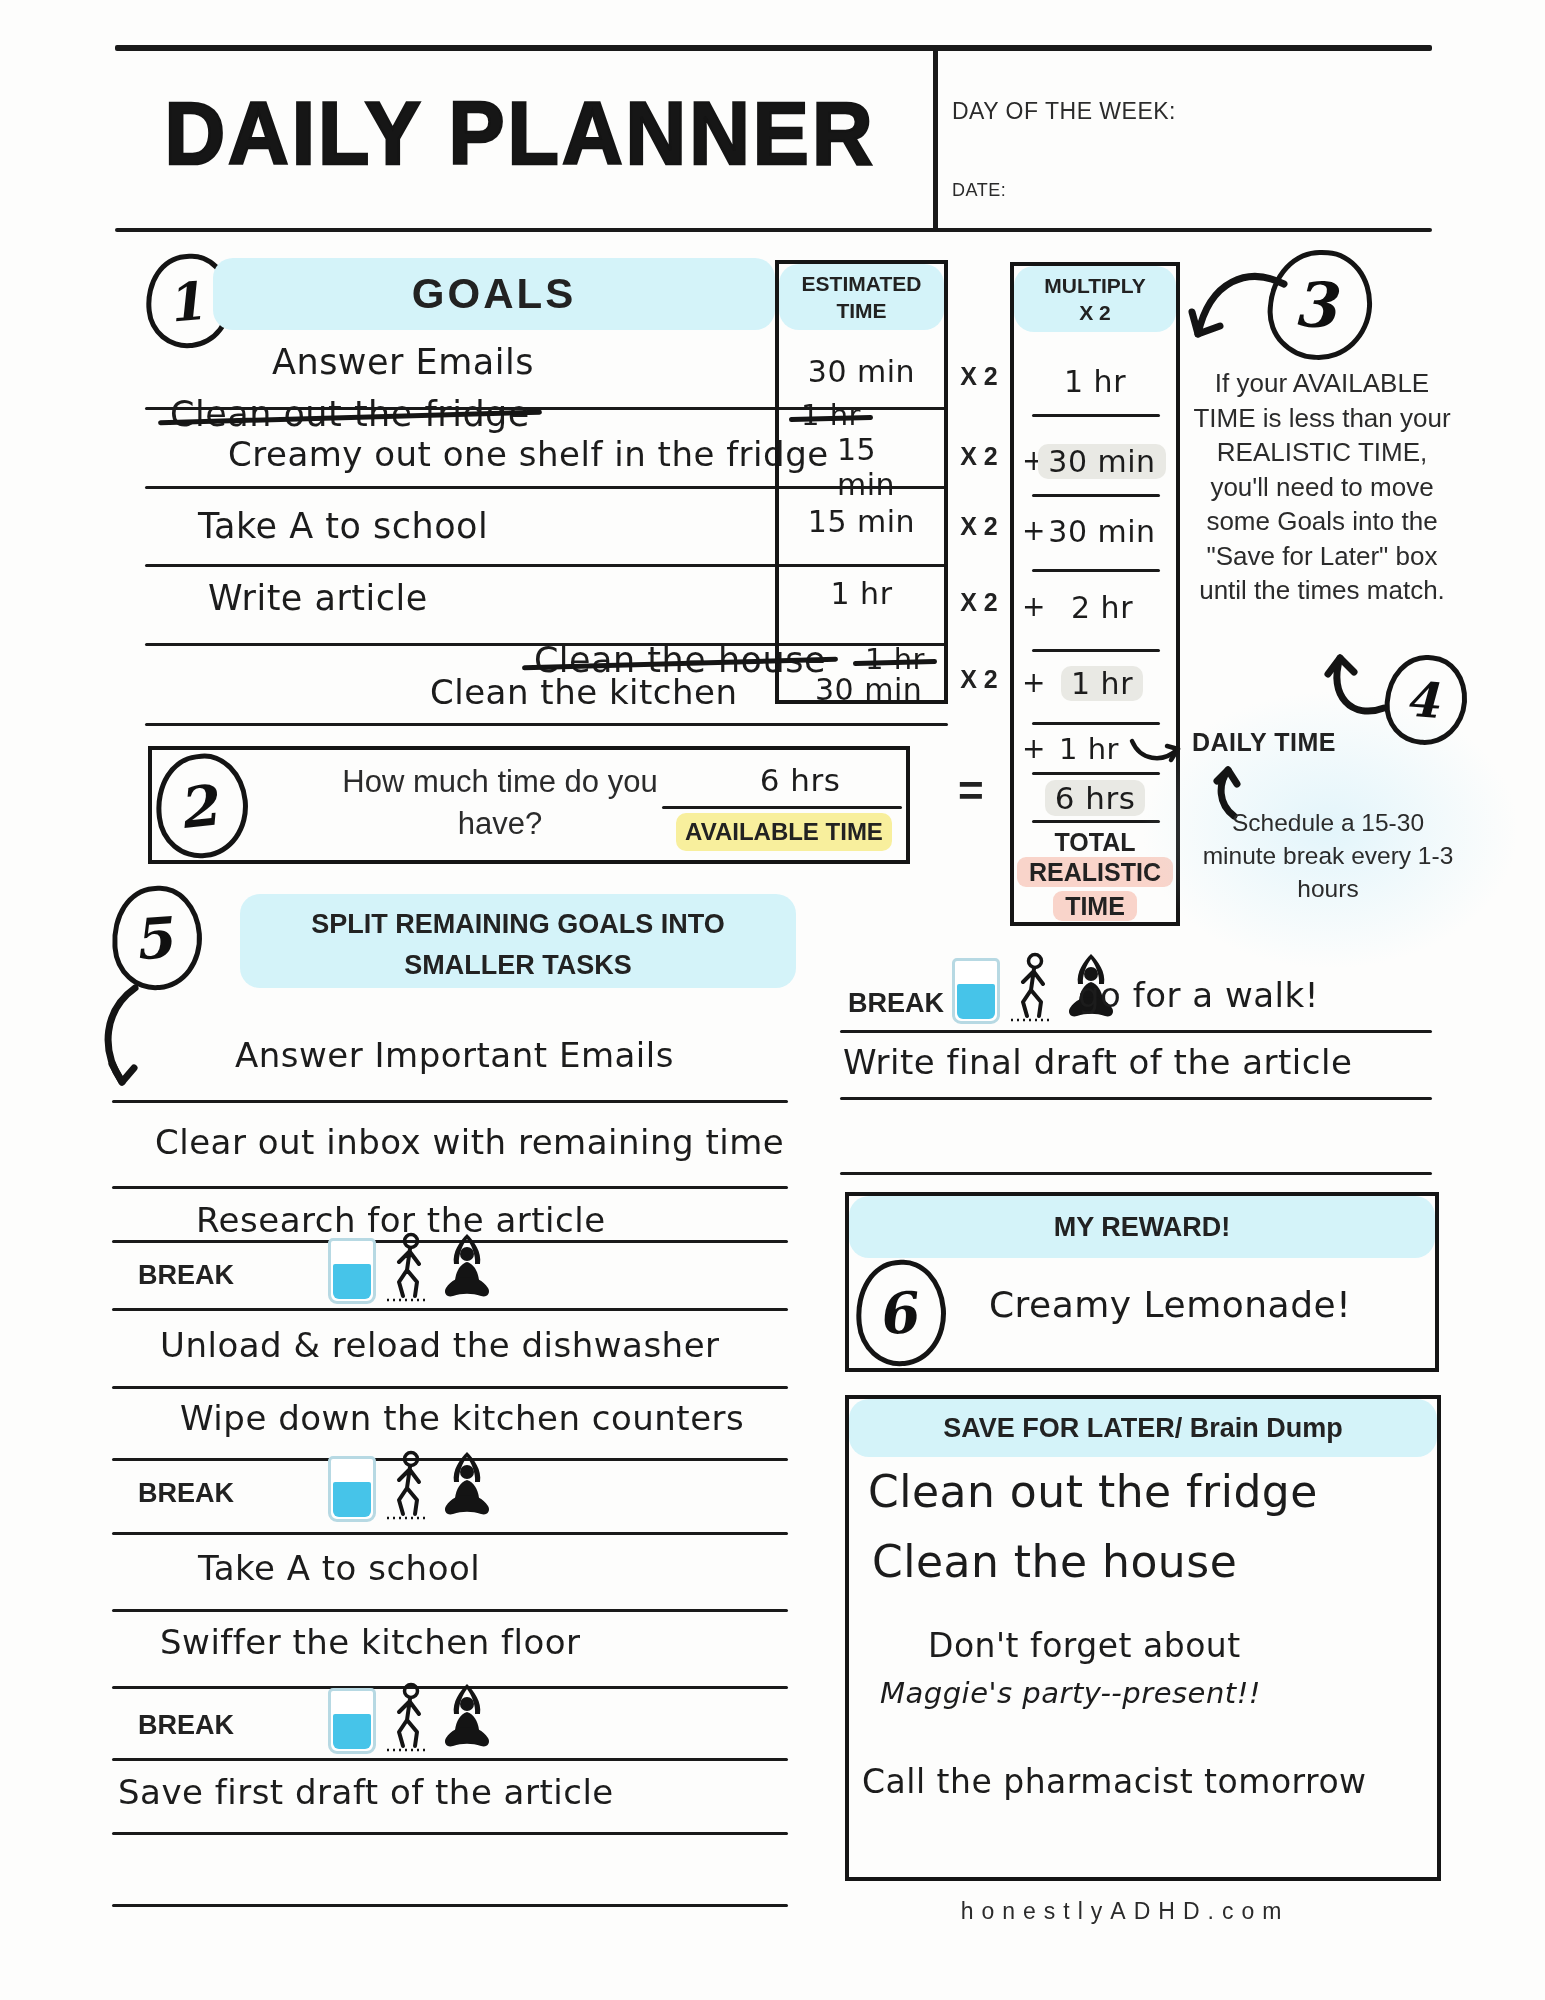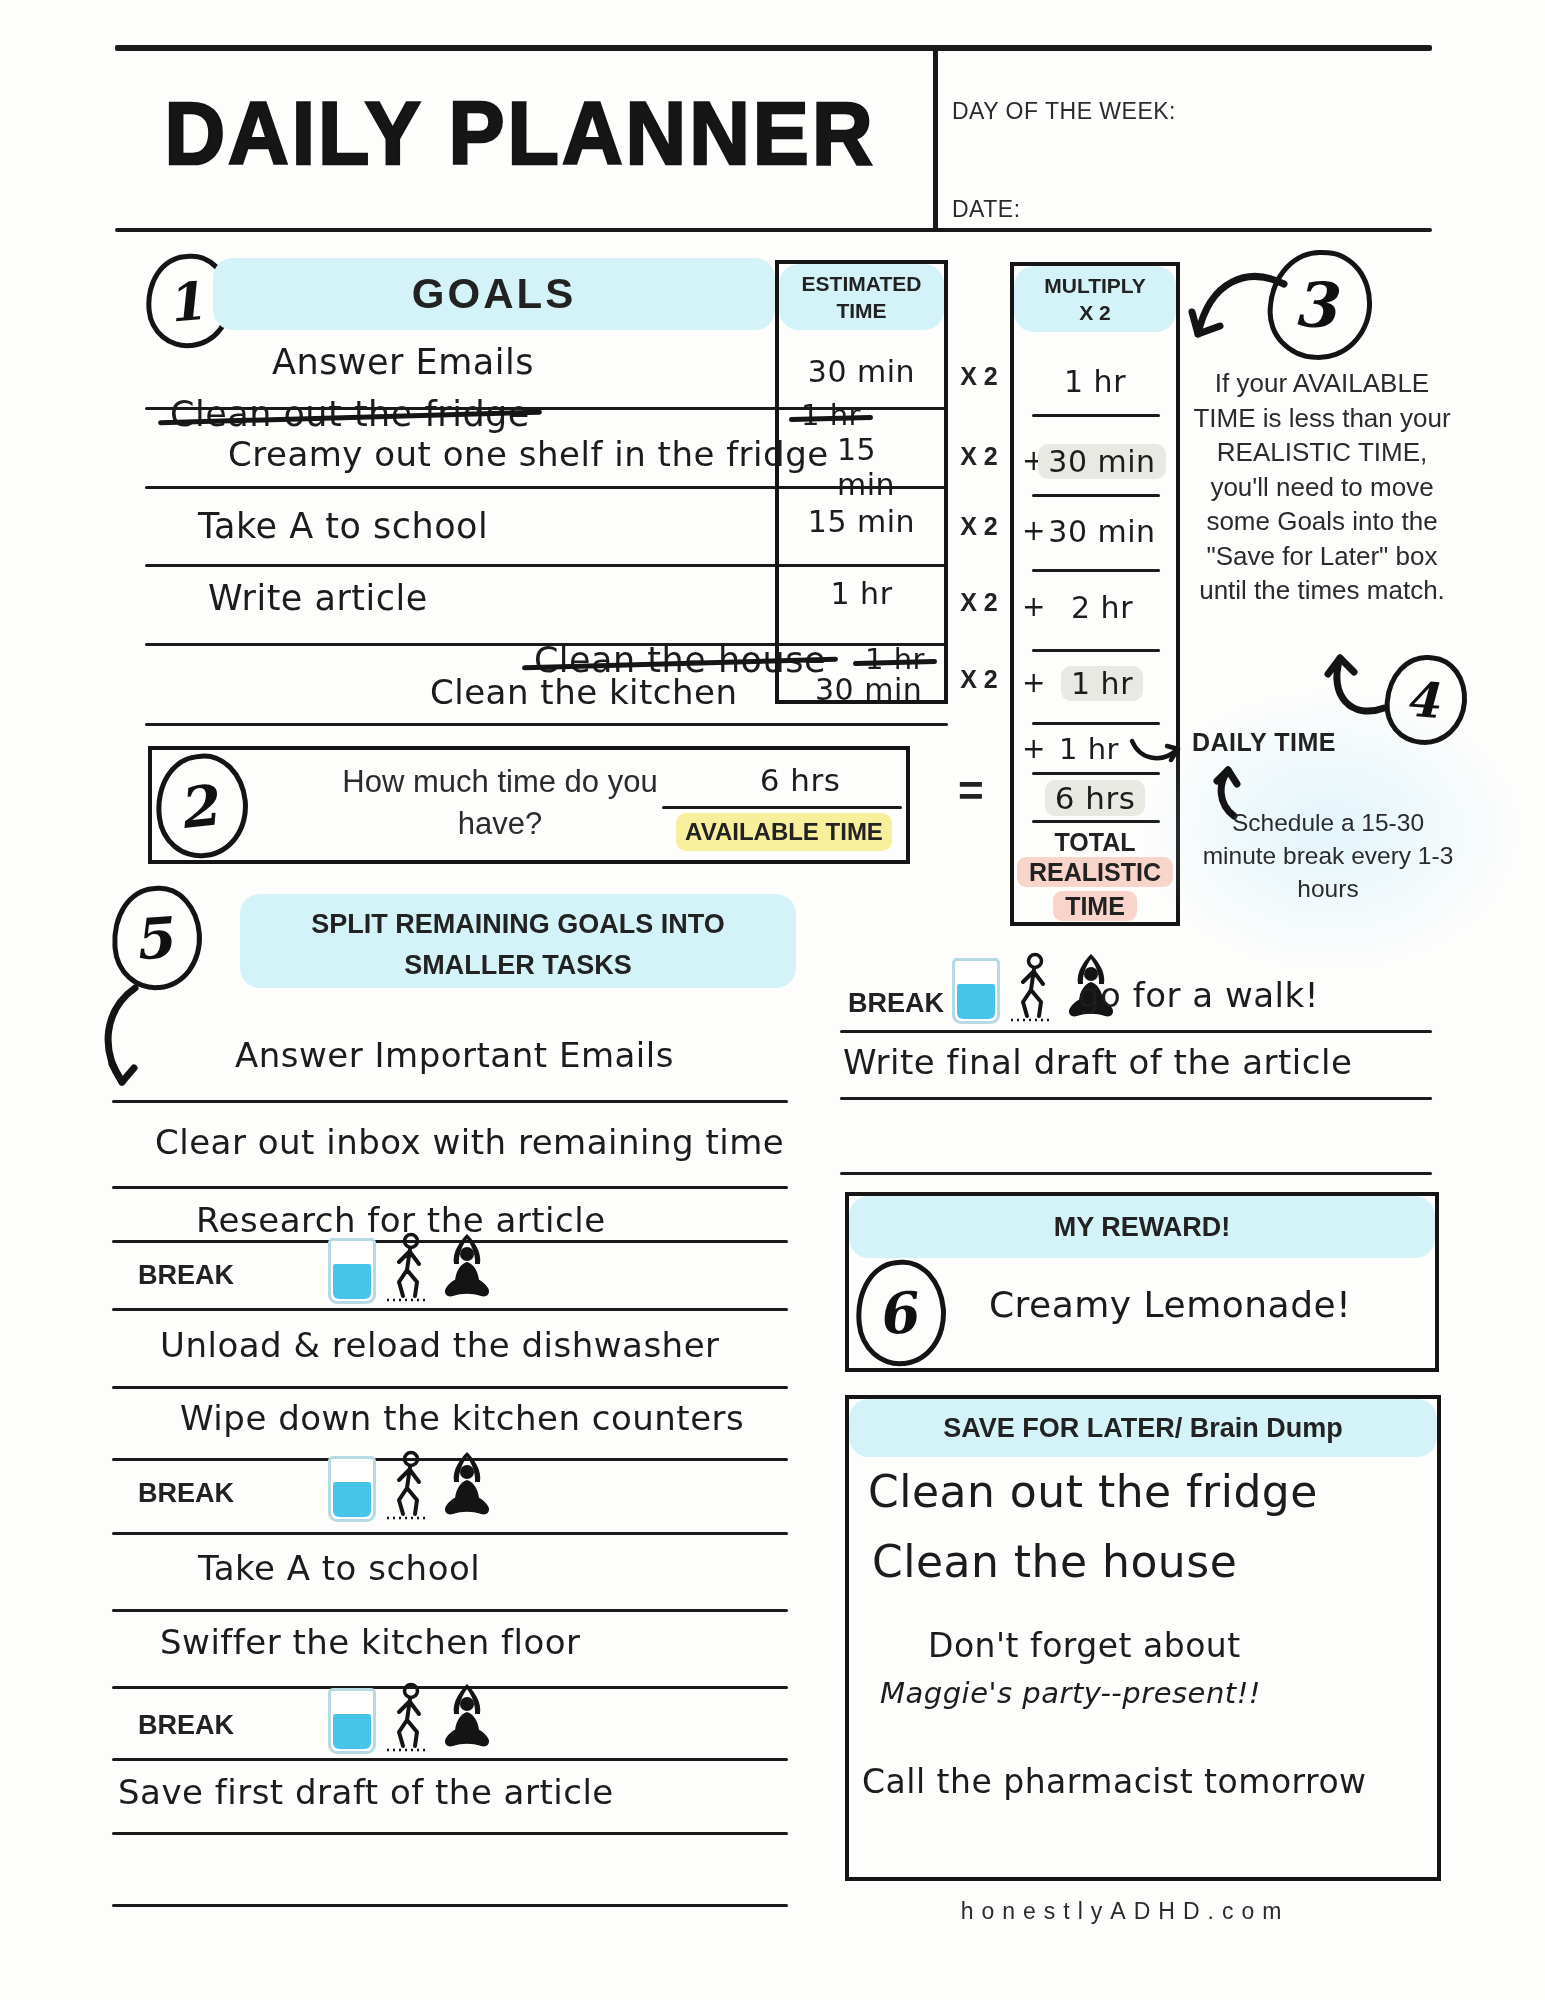--- a/index.html
+++ b/index.html
@@ -40,21 +40,21 @@
 <div class="page">
 
   
   <div class="hline" style="left:115px; top:45px; width:1317px; height:6px;"></div>
   <div class="vline" style="left:933px; top:45px; height:187px;"></div>
   <div class="hline" style="left:115px; top:228px; width:1317px; height:4px;"></div>
 
   <div class="abs title ctr" style="left:140px; top:86px; width:760px; font-size:84px;">DAILY PLANNER</div>
 
   <div class="abs qs" style="left:952px; top:98px; font-size:23px; letter-spacing:.5px;">DAY OF THE WEEK:</div>
-  <div class="abs qs" style="left:952px; top:180px; font-size:23px; letter-spacing:.5px;margin-top:16px;">DATE:</div>
+  <div class="abs qs" style="left:952px; top:180px; font-size:18px; letter-spacing:.5px;">DATE:</div>
 
   
   <div class="circ" style="left:146px; top:254px; width:76px; height:84px; font-size:52px; transform:rotate(-5deg);">
       <span>1</span>
     </div>
 
   <div class="abs cyan label ctr" style="left:213px; top:258px; width:562px; height:72px; line-height:72px; font-size:42px; letter-spacing:3px;">GOALS</div>
 
   
   <div class="hline" style="left:145px; top:407px; width:801px;"></div>

